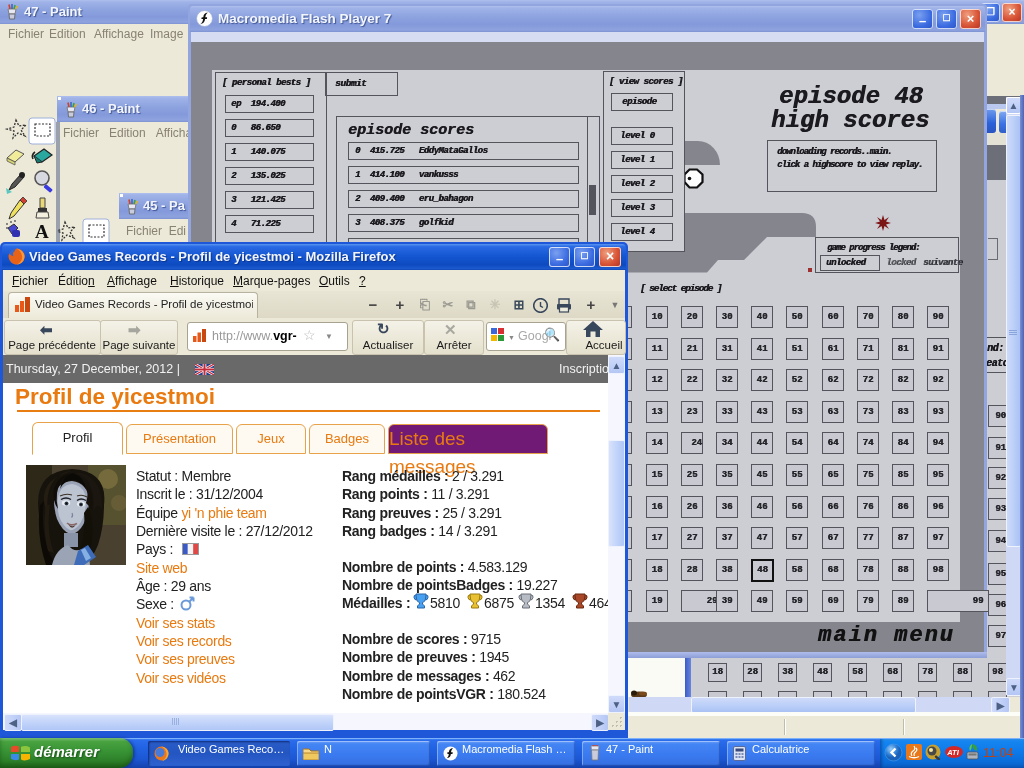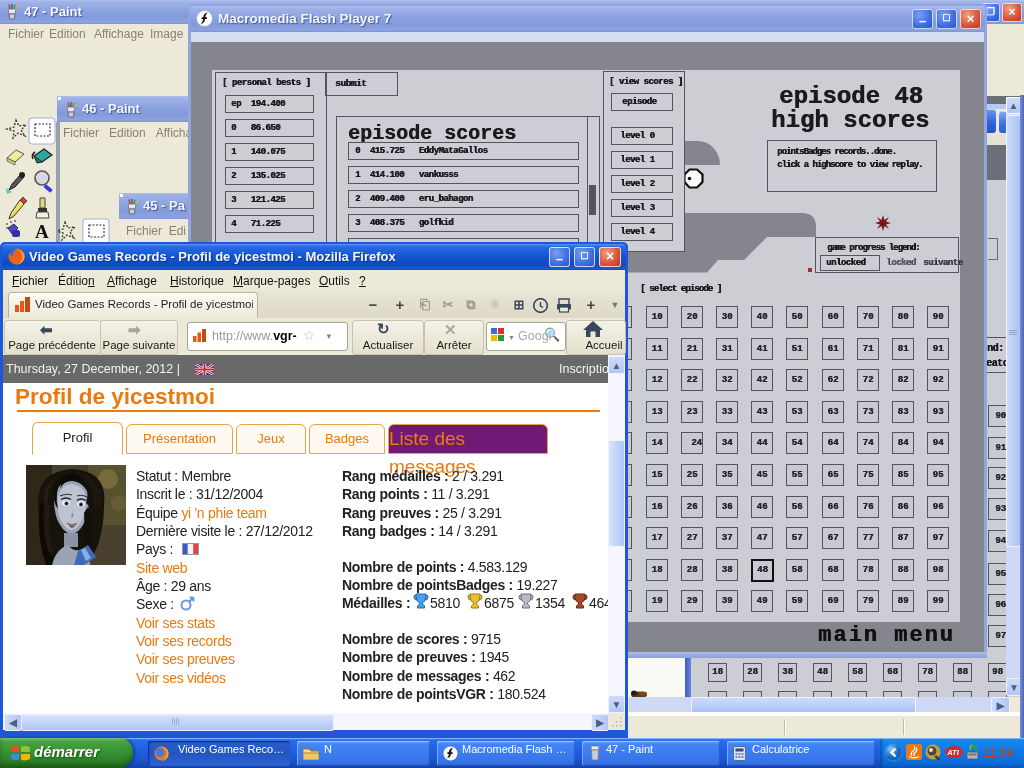--- a/index.html
+++ b/index.html
@@ -6,21 +6,21 @@
     font-family:"Liberation Sans",sans-serif;}
   .abs{position:absolute;}
   .ttxt{color:#f2f5fc;font-weight:bold;font-size:13px;text-shadow:1px 1px 1px rgba(10,30,90,.55);white-space:nowrap;}
   .inactitle{background:linear-gradient(180deg,#aebfee 0%,#a0b3e8 8%,#8ea4e0 40%,#8399da 70%,#8ea3de 92%,#7d93d2 100%);}
   .acttitle{background:linear-gradient(180deg,#5a96f0 0%,#2a6ae4 10%,#1557d2 45%,#0d4ac0 80%,#1c5ace 95%,#0f47b4 100%);}
   .menutxt{font-size:12px;color:#888274;white-space:nowrap;}
   .xpbtn{position:absolute;border-radius:3px;box-shadow:inset 0 0 0 1px rgba(255,255,255,.75);}
   .bluebtn{background:radial-gradient(circle at 35% 30%,#7aa0f0,#3a6ae0 60%,#2a52c0);}
   .redbtn{background:radial-gradient(circle at 35% 30%,#f0a080,#d85436 55%,#b03022);}
   .btnglyph{position:absolute;left:0;top:0;width:100%;height:100%;color:#fff;font-weight:bold;text-align:center;}
-  .px{font-family:"Liberation Mono",monospace;font-weight:bold;color:#1b1b1f;white-space:nowrap;letter-spacing:-0.5px;text-shadow:0.6px 0 0 #1b1b1f;}
+  .px{font-family:"Liberation Mono",monospace;font-weight:bold;color:#1b1b1f;white-space:nowrap;letter-spacing:-0.5px;text-shadow:0.6px 0 0 #1b1b1f;font-style:italic;}
   .gbox{position:absolute;border:1px solid #54545c;}
   .cell{position:absolute;width:20px;height:20px;border:1px solid #54545c;background:#c9c9d1;
     font-family:"Liberation Mono",monospace;font-weight:bold;font-size:9px;color:#26262c;
     text-align:center;line-height:20px;text-shadow:0.5px 0 0 #26262c;}
   
   .fftxt{font-size:14px;color:#222;white-space:nowrap;letter-spacing:-0.3px;}
   .ff-link{color:#e87a10 !important;}
   .navlbl{font-size:11.5px;color:#1a1a1a;text-align:center;white-space:nowrap;}
   .tb-ic{position:absolute;top:297px;width:18px;height:16px;font-size:15px;font-weight:bold;color:#555;text-align:center;line-height:16px;}
   .sb{background:linear-gradient(90deg,#cfdafa,#c2d1f8 50%,#b4c6f4);border:1px solid #eef2fc;border-radius:2px;}
@@ -248,38 +248,38 @@
   <div class="abs px" style="left:231px;top:123px;font-size:9px;">0&nbsp;&nbsp;&nbsp;86.650</div>
   <div class="abs px" style="left:231px;top:147px;font-size:9px;">1&nbsp;&nbsp;&nbsp;140.075</div>
   <div class="abs px" style="left:231px;top:171px;font-size:9px;">2&nbsp;&nbsp;&nbsp;135.025</div>
   <div class="abs px" style="left:231px;top:195px;font-size:9px;">3&nbsp;&nbsp;&nbsp;121.425</div>
   <div class="abs px" style="left:231px;top:219px;font-size:9px;">4&nbsp;&nbsp;&nbsp;71.225</div>
 
   <div class="gbox" style="left:325px;top:72px;width:71px;height:22px;"></div>
   <div class="abs px" style="left:335px;top:78px;font-size:9.5px;">submit</div>
 
   <div class="gbox" style="left:336px;top:116px;width:262px;height:130px;"></div>
-  <div class="abs px" style="left:348px;top:122px;font-size:20px;letter-spacing:0;">episode scores</div>
+  <div class="abs px" style="left:348px;top:122px;font-size:15px;letter-spacing:0;">episode scores</div>
   <div class="gbox" style="left:348px;top:142px;width:229px;height:16px;"></div>
   <div class="gbox" style="left:348px;top:166px;width:229px;height:16px;"></div>
   <div class="gbox" style="left:348px;top:190px;width:229px;height:16px;"></div>
   <div class="gbox" style="left:348px;top:214px;width:229px;height:16px;"></div>
   <div class="gbox" style="left:348px;top:238px;width:229px;height:8px;border-bottom:none;"></div>
   <div class="abs px" style="left:355px;top:146px;font-size:9px;">0&nbsp;&nbsp;415.725&nbsp;&nbsp;&nbsp;EddyMataGallos</div>
   <div class="abs px" style="left:355px;top:170px;font-size:9px;">1&nbsp;&nbsp;414.100&nbsp;&nbsp;&nbsp;vankusss</div>
   <div class="abs px" style="left:355px;top:194px;font-size:9px;">2&nbsp;&nbsp;409.400&nbsp;&nbsp;&nbsp;eru_bahagon</div>
   <div class="abs px" style="left:355px;top:218px;font-size:9px;">3&nbsp;&nbsp;408.375&nbsp;&nbsp;&nbsp;golfkid</div>
   <div class="abs px" style="left:355px;top:242px;font-size:9px;">4&nbsp;&nbsp;408.350</div>
   <div class="abs" style="left:587px;top:117px;width:10px;height:128px;border-left:1px solid #54545c;"></div>
   <div class="abs" style="left:589px;top:185px;width:7px;height:30px;background:#54545c;"></div>
 
   <div class="abs px" style="left:779px;top:83px;font-size:24px;letter-spacing:0;">episode 48</div>
   <div class="abs px" style="left:771px;top:107px;font-size:24px;letter-spacing:0;">high scores</div>
   <div class="gbox" style="left:767px;top:140px;width:168px;height:50px;"></div>
-  <div class="abs px" style="left:777px;top:147px;font-size:9px;letter-spacing:-1px;">pointsBadges records..done.</div>
+  <div class="abs px" style="left:777px;top:147px;font-size:9px;letter-spacing:-1px;">downloading records..main.</div>
   <div class="abs px" style="left:777px;top:160px;font-size:9px;letter-spacing:-1px;">click a highscore to view replay.</div>
 
   <div class="abs" style="left:683px;top:141px;width:37px;height:24px;background:#85858d;border-top-right-radius:22px 24px;"></div>
   <svg class="abs" style="left:627px;top:213px;" width="190" height="60">
     <path d="M0,0 H175 Q189,0 189,14 V24 H140 L117,47 H91 L80,59.5 H0 Z" fill="#85858d"></path>
   </svg>
 
   <svg class="abs" style="left:683px;top:168px;" width="21" height="21">
     <polygon points="6.5,1.5 14,1.5 19.5,6.5 19.5,14 14,19.5 6.5,19.5 1.5,14 1.5,6.5" fill="#fdfdfd" stroke="#111" stroke-width="2.2"></polygon>
     <circle cx="6.5" cy="10.5" r="1.8" fill="#111"></circle>
@@ -336,21 +336,21 @@
   <div class="cell" style="left:646px;top:590px;">19</div>
   <div class="cell" style="left:681px;top:306px;">20</div>
   <div class="cell" style="left:681px;top:338px;">21</div>
   <div class="cell" style="left:681px;top:369px;">22</div>
   <div class="cell" style="left:681px;top:401px;">23</div>
   <div class="cell" style="left:681px;top:432px;text-align:right;">24</div>
   <div class="cell" style="left:681px;top:464px;">25</div>
   <div class="cell" style="left:681px;top:496px;">26</div>
   <div class="cell" style="left:681px;top:527px;">27</div>
   <div class="cell" style="left:681px;top:559px;">28</div>
-  <div class="cell" style="left:681px;top:590px;">29</div>
+  <div class="cell" style="left:681px;top:590px;padding-left:20px;">29</div>
   <div class="cell" style="left:716px;top:306px;">30</div>
   <div class="cell" style="left:716px;top:338px;">31</div>
   <div class="cell" style="left:716px;top:369px;">32</div>
   <div class="cell" style="left:716px;top:401px;">33</div>
   <div class="cell" style="left:716px;top:432px;">34</div>
   <div class="cell" style="left:716px;top:464px;">35</div>
   <div class="cell" style="left:716px;top:496px;">36</div>
   <div class="cell" style="left:716px;top:527px;">37</div>
   <div class="cell" style="left:716px;top:559px;">38</div>
   <div class="cell" style="left:716px;top:590px;">39</div>
@@ -406,21 +406,21 @@
   <div class="cell" style="left:892px;top:590px;">89</div>
   <div class="cell" style="left:927px;top:306px;">90</div>
   <div class="cell" style="left:927px;top:338px;">91</div>
   <div class="cell" style="left:927px;top:369px;">92</div>
   <div class="cell" style="left:927px;top:401px;">93</div>
   <div class="cell" style="left:927px;top:432px;">94</div>
   <div class="cell" style="left:927px;top:464px;">95</div>
   <div class="cell" style="left:927px;top:496px;">96</div>
   <div class="cell" style="left:927px;top:527px;">97</div>
   <div class="cell" style="left:927px;top:559px;">98</div>
-  <div class="cell" style="left:927px;top:590px;">99</div>
+  <div class="cell" style="left:927px;top:590px;padding-left:40px;">99</div>
   </div>
 
   <div class="abs px" style="left:818px;top:623px;font-size:22px;letter-spacing:2px;color:#111;">main menu</div>
 
   <div class="abs" style="left:188px;top:652px;width:799px;height:6px;background:linear-gradient(180deg,#aebbec,#8d9fd8);"></div>
 
   <div class="abs" style="left:0;top:242px;width:628px;height:496px;background:#1e57d8;border-radius:5px 5px 0 0;"></div>
 
   <div class="abs acttitle" style="left:2px;top:244px;width:624px;height:26px;border-radius:4px 4px 0 0;"></div>
   <svg class="abs" style="left:8px;top:248px;" width="17" height="17">

